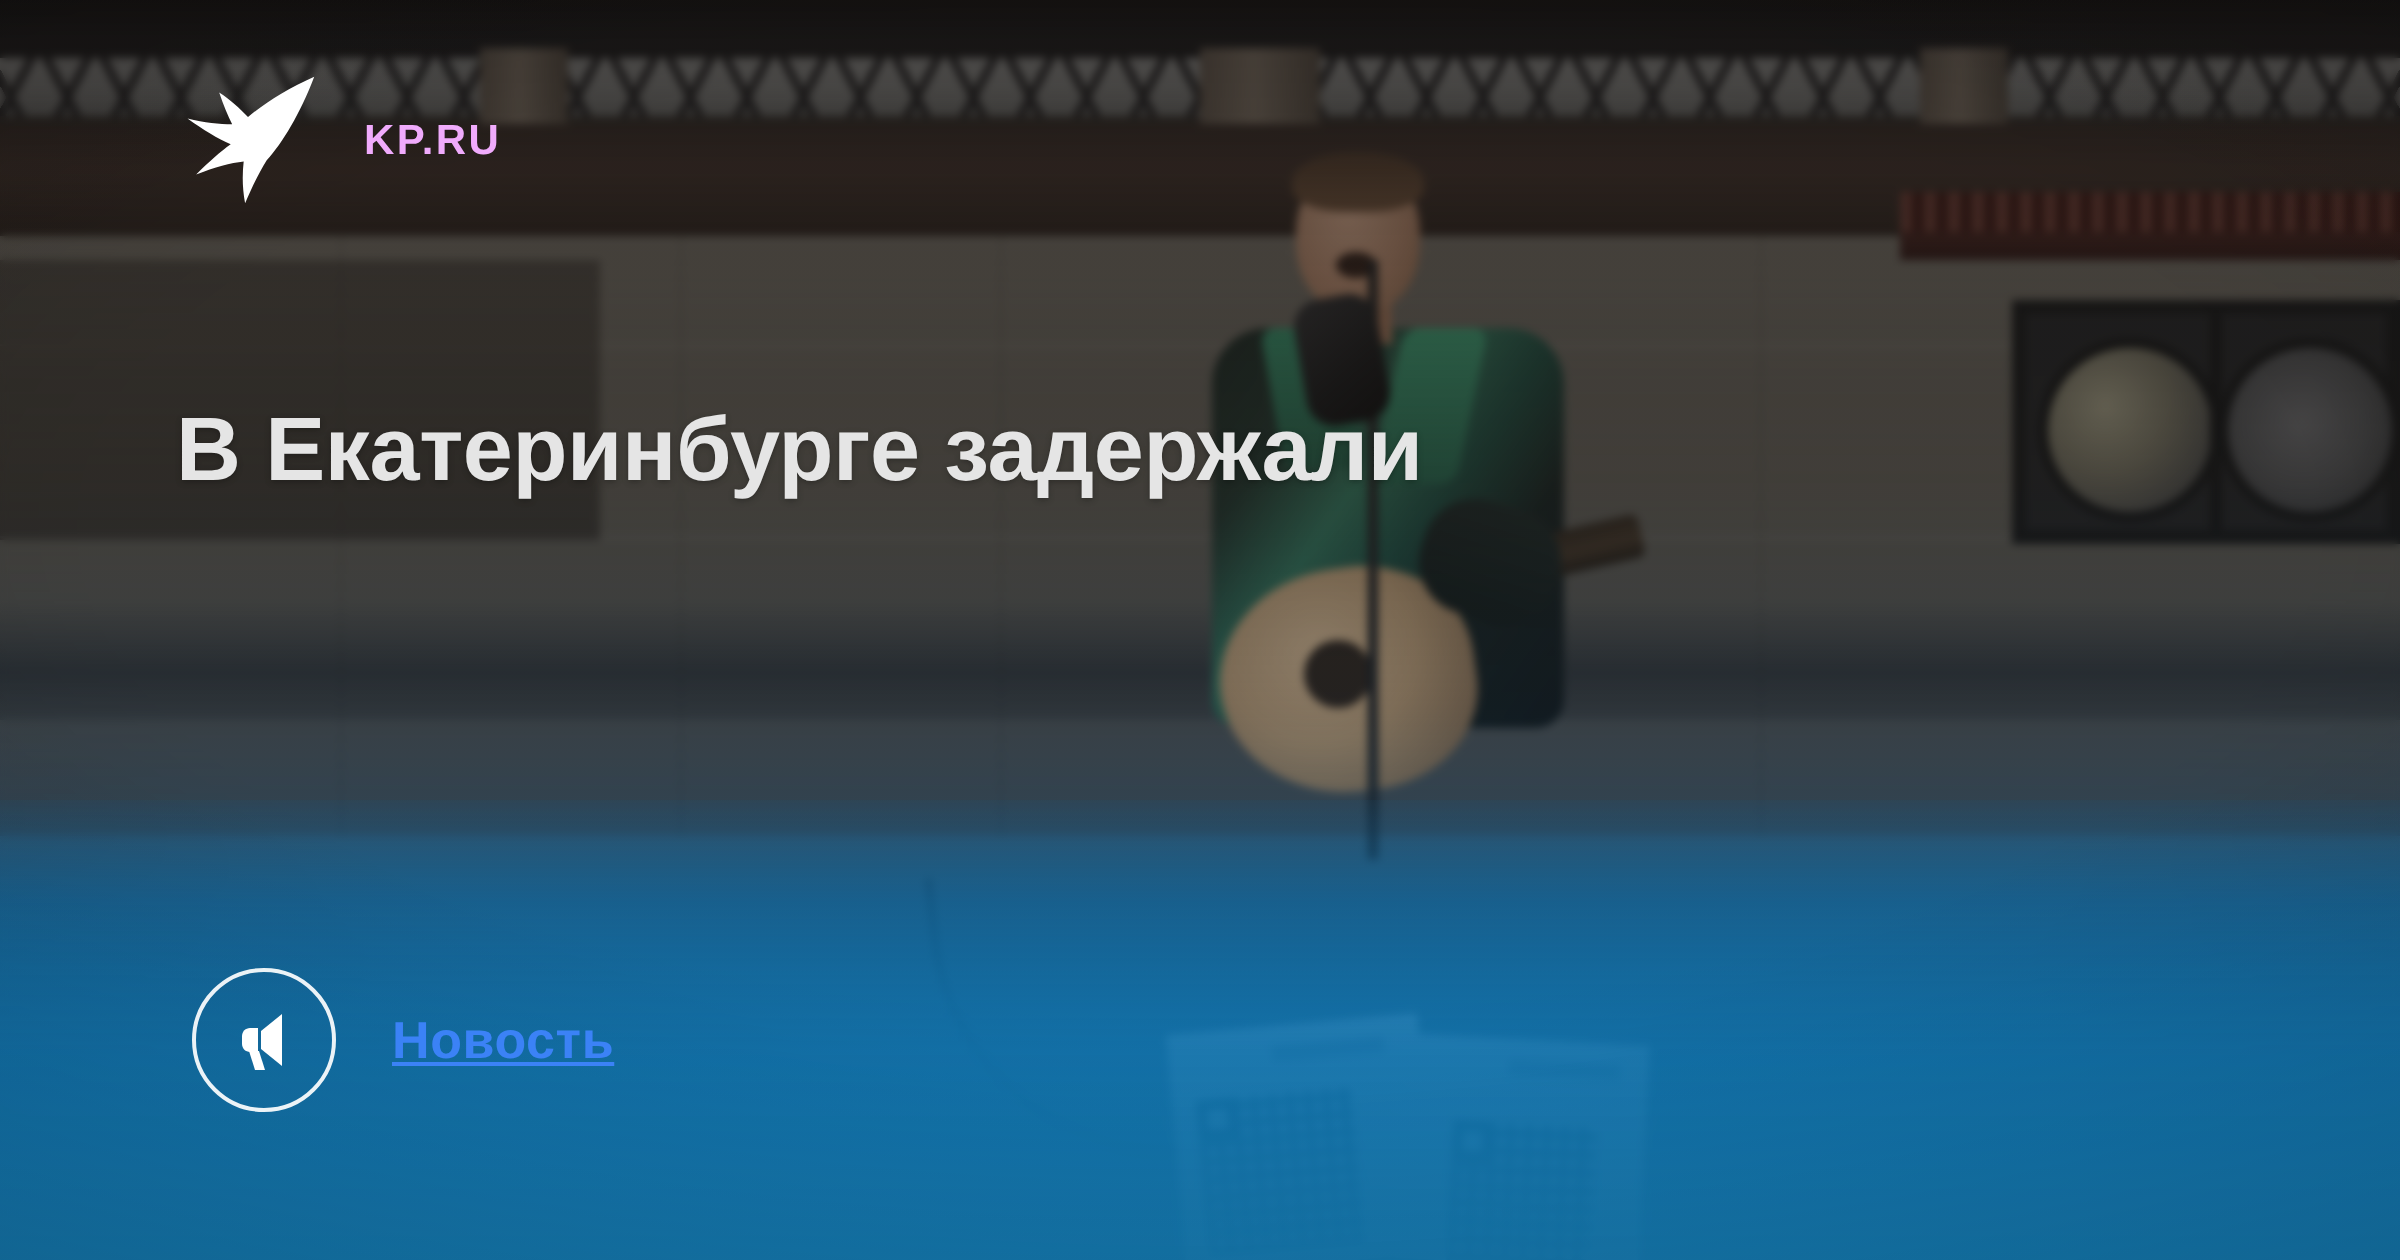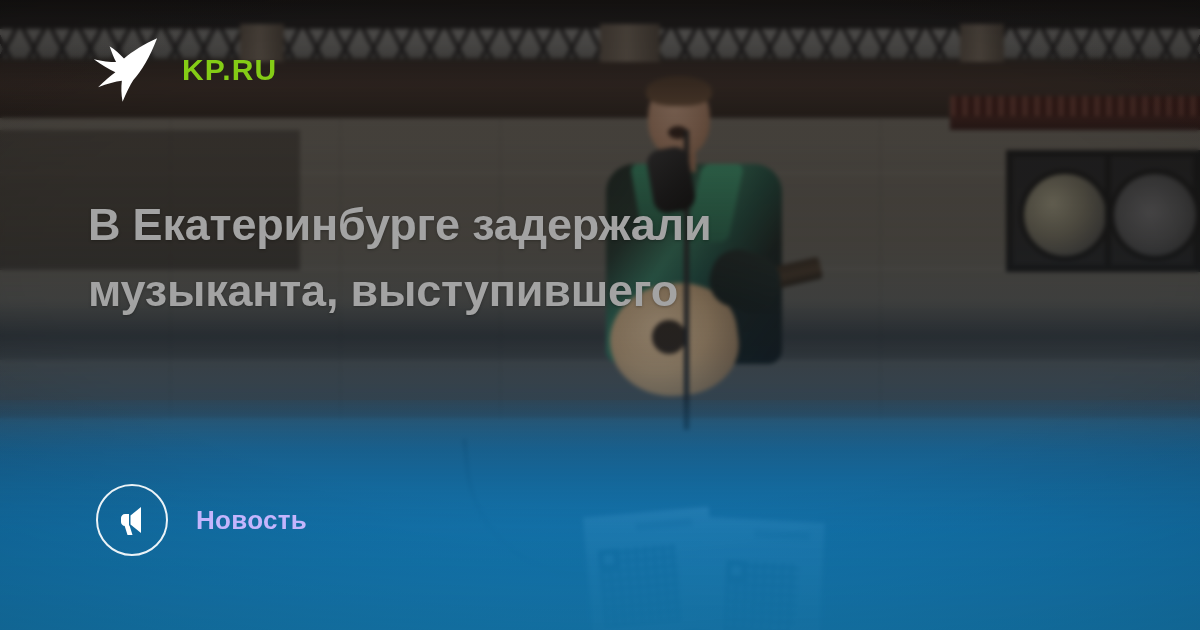--- a/index.html
+++ b/index.html
@@ -258,48 +258,48 @@
 
   
   .content { position:absolute; inset:0; }
 
   .brand {
     position:absolute; left:88px; top:34px;
     display:flex; align-items:center; gap:22px;
   }
   .brand-logo { width:72px; height:72px; display:block; }
   .brand-name {
-    color:#84cc16; font-size:30px; font-weight:bold;
+    color:#f0abfc; font-size:21px; font-weight:bold;
     letter-spacing:1.2px; line-height:1;
   }
 
   .headline {
     position:absolute; left:88px; top:192px;
     width:1020px;
-    color:#a3a3a3;
+    color:#e5e5e5;
     font-size:45px;
     font-weight:bold;
     line-height:66px;
     letter-spacing:-0.2px;
     text-shadow:0 1px 3px rgba(0,0,0,.28);
   }
   .headline .hl-line { display:block; white-space:nowrap; }
 
   .badge {
     position:absolute; left:96px; top:484px;
     display:flex; align-items:center; gap:28px;
   }
   .badge-circle {
     width:72px; height:72px; border-radius:50%;
     border:2px solid rgba(255,255,255,.92);
     display:flex; align-items:center; justify-content:center;
   }
   .badge-circle svg { display:block; }
   .badge-label {
-    color:#c4b5fd; font-size:26px; font-weight:bold; letter-spacing:.3px;
+    color:#3b82f6; font-size:26px; font-weight:bold; letter-spacing:.3px;text-decoration:underline;
   }
 </style>
 </head>
 <body>
 
 <div class="card">
 
   <div class="photo">
     <div class="sky"></div>
     <div class="railing-bg"></div>
@@ -371,21 +371,20 @@
 
     <div class="brand">
       <svg class="brand-logo" viewBox="0 0 100 100" aria-hidden="true">
         <path fill="#ffffff" d="M96 6 C78 14 62 24 50 34 C44 28 38 22 30 17 C33 26 36 33 39 39 C30 39 20 38 8 35 C19 43 29 49 38 53 C31 58 23 65 14 74 C27 69 38 66 47 65 C46 74 46 83 48 94 C53 82 58 72 63 64 C74 52 86 32 96 6 Z"></path>
       </svg>
       <div class="brand-name">KP.RU</div>
     </div>
 
     <div class="headline">
       <span class="hl-line">В Екатеринбурге задержали</span>
-      <span class="hl-line">музыканта, выступившего</span>
     </div>
 
     <div class="badge">
       <div class="badge-circle">
         <svg width="36" height="36" viewBox="0 0 36 36" aria-hidden="true">
           <path fill="#ffffff" d="M27 5 L27 31 L16.5 22.5 L16.5 13.5 Z"></path>
           <path fill="#ffffff" d="M15 12 L15 24 L11 24 C8.8 24 7 22.2 7 20 L7 16 C7 13.8 8.8 12 11 12 Z"></path>
           <path fill="#ffffff" d="M10.5 23.5 L15.5 23.5 L18.5 33 L13.5 33 Z"></path>
         </svg>
       </div>

